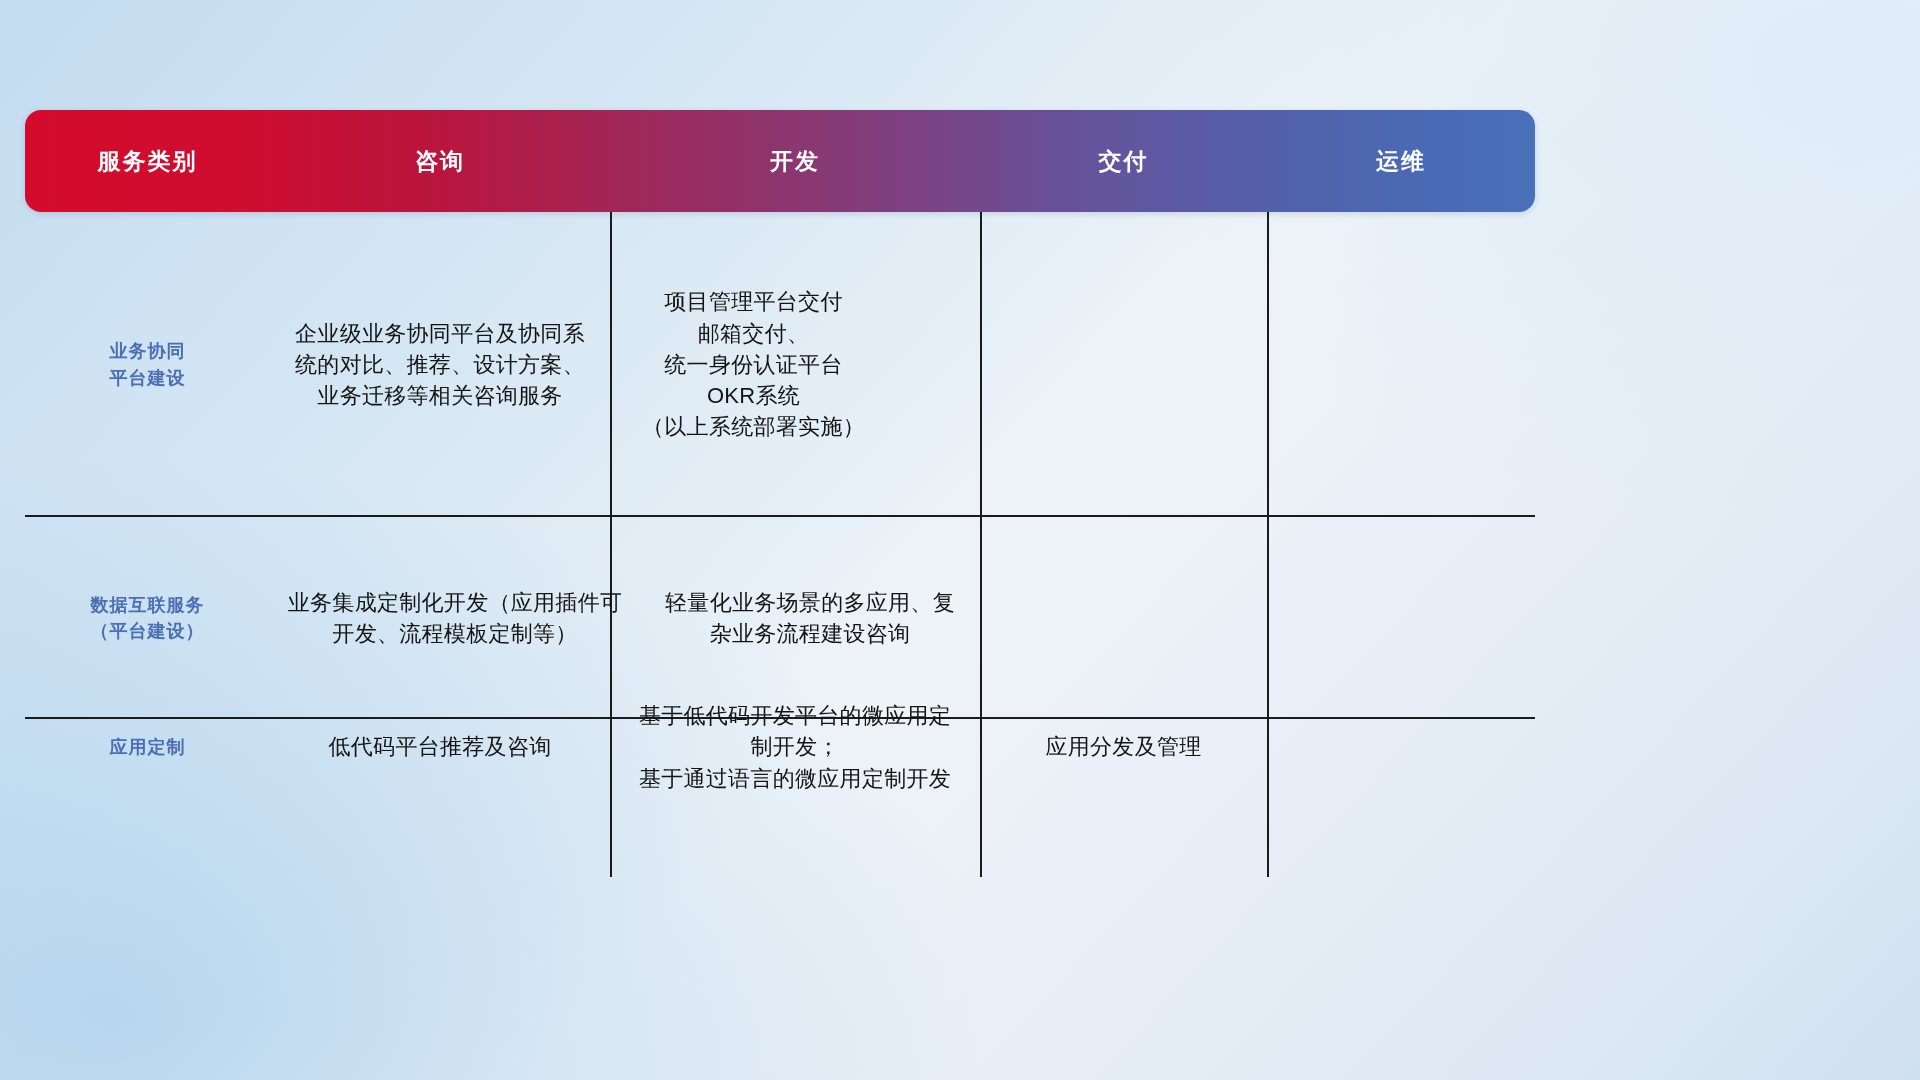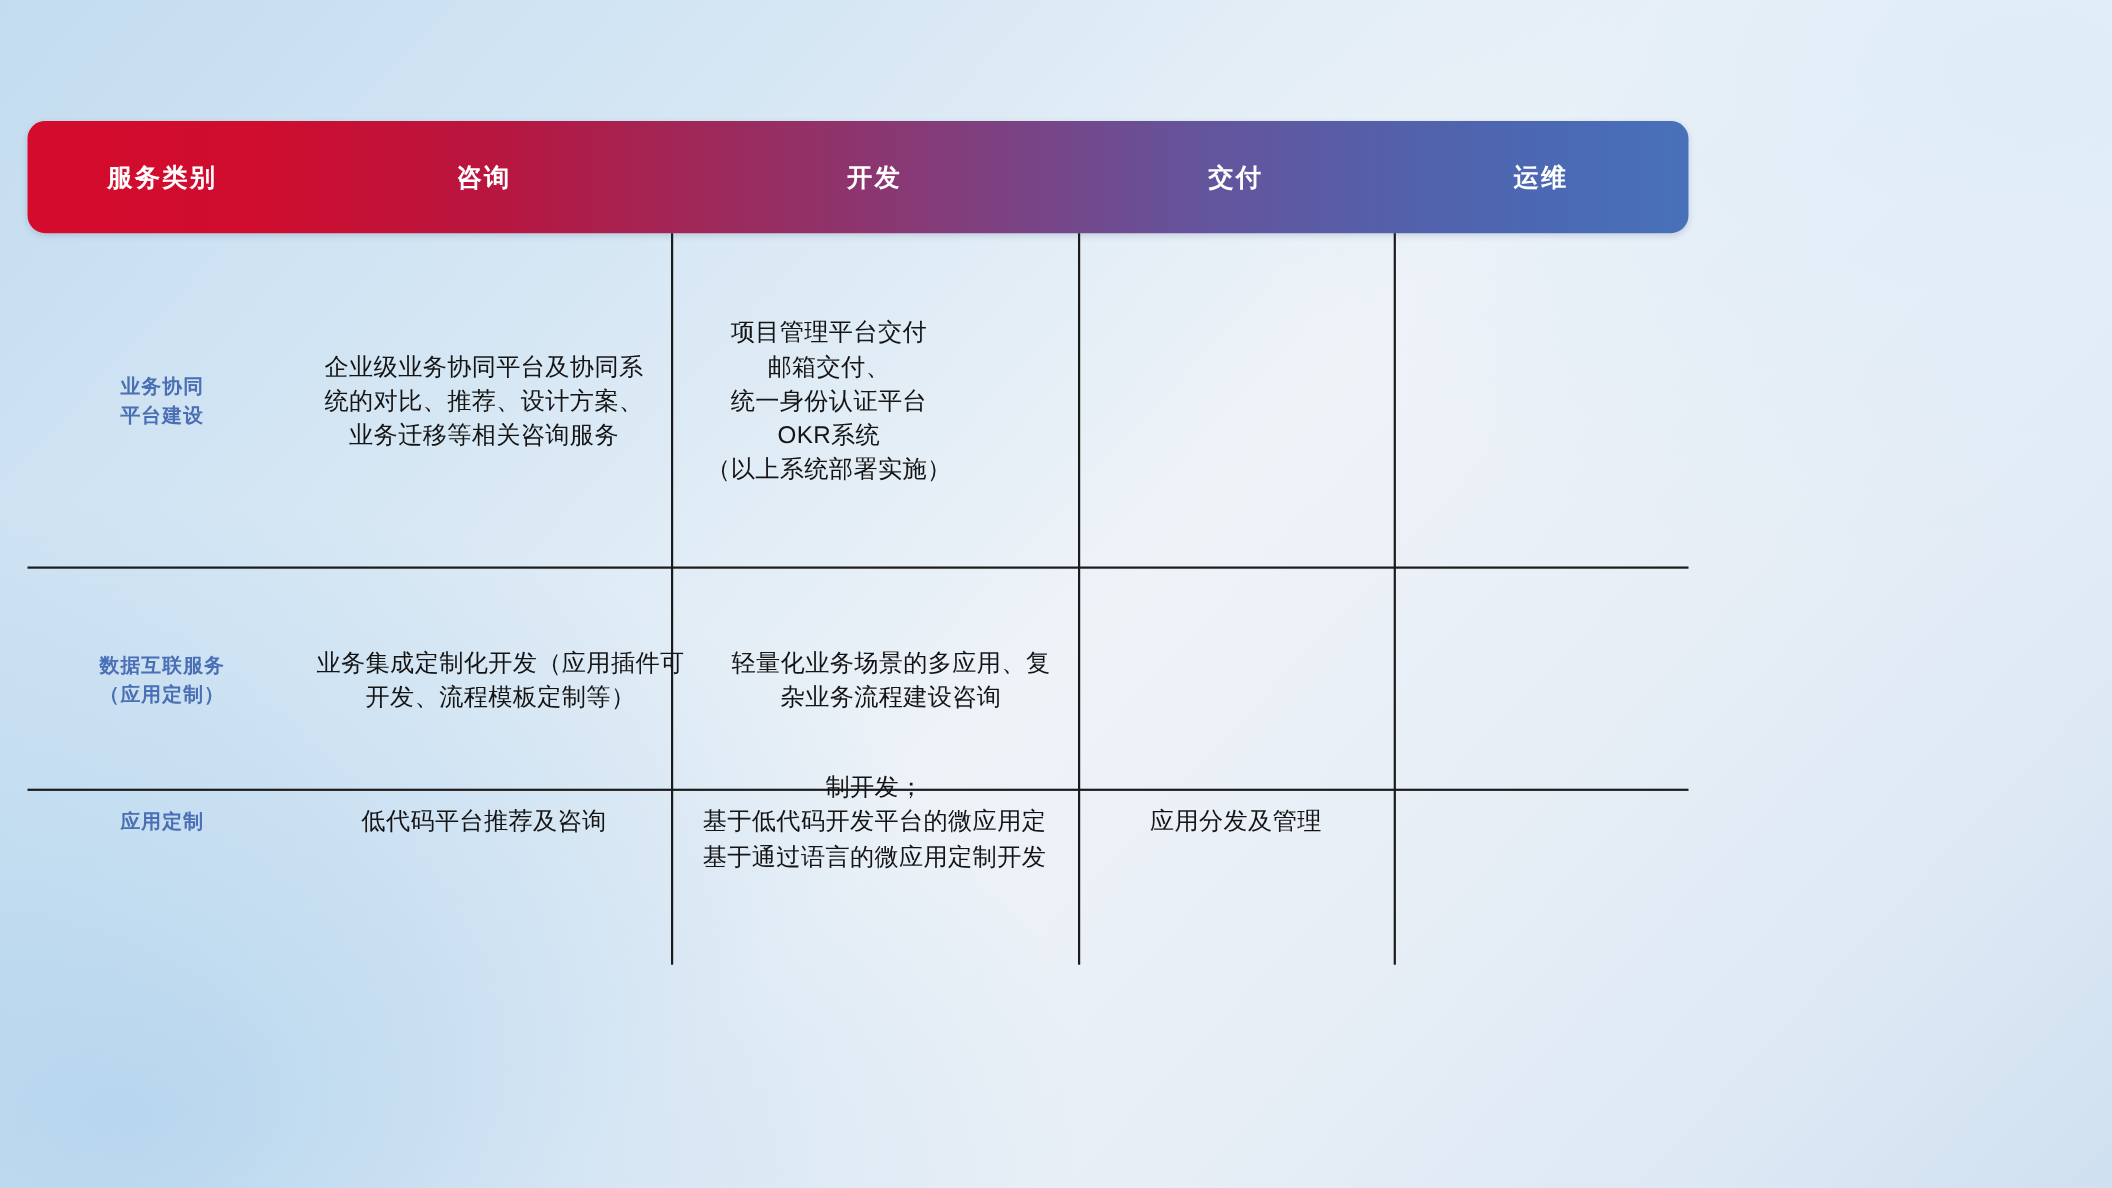--- a/index.html
+++ b/index.html
@@ -164,41 +164,41 @@
             <span class="cell-text">（以上系统部署实施）</span>
           </div>
         </div>
         <div class="rowline" style="bottom:0"></div>
       </div>
 
       <div class="trow r2">
         <div class="td label c0">
           <div>
             <span class="cell-text">数据互联服务</span>
-            <span class="cell-text">（应用定制）</span>
+            <span class="cell-text">（平台建设）</span>
           </div>
         </div>
         <div class="td c2">业务集成定制化开发（应用插件可开发、流程模板定制等）</div>
         <div class="td c1">轻量化业务场景的多应用、复杂业务流程建设咨询</div>
         <div class="td c3"></div>
         <div class="td c4"></div>
         <div class="rowline" style="bottom:0"></div>
       </div>
 
       <div class="trow r3">
         <div class="td label c0">
           <div>
             <span class="cell-text">应用定制</span>
           </div>
         </div>
         <div class="td c1">低代码平台推荐及咨询</div>
         <div class="td c2">
           <div>
+            <span class="cell-text">基于低代码开发平台的微应用定</span>
             <span class="cell-text">制开发；</span>
-            <span class="cell-text">基于低代码开发平台的微应用定</span>
             <span class="cell-text">基于通过语言的微应用定制开发</span>
           </div>
         </div>
         <div class="td c3">应用分发及管理</div>
         <div class="td c4"></div>
       </div>
 
     </div>
   </div>
 </div>

